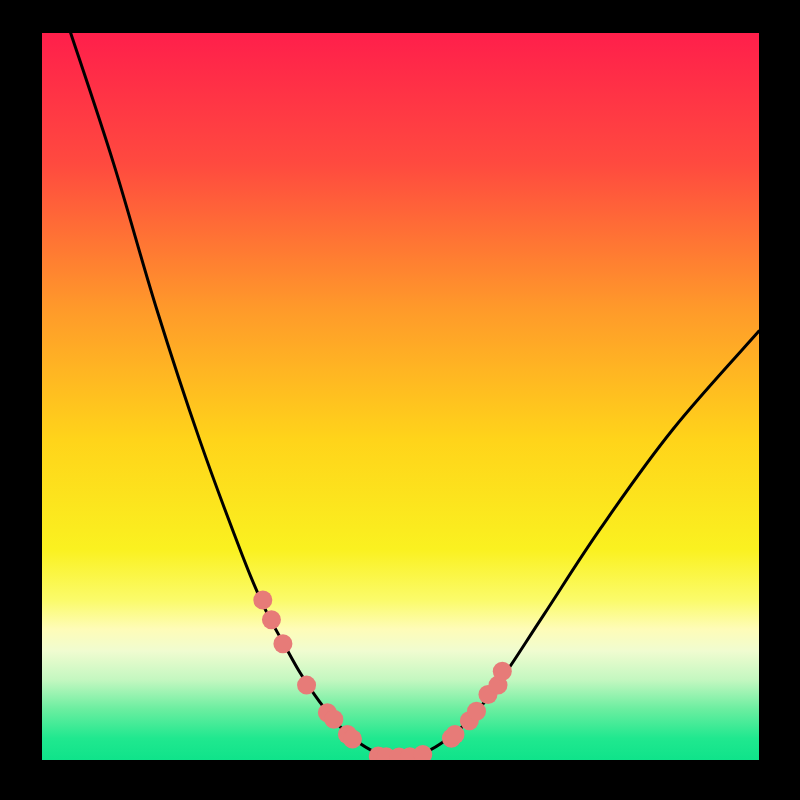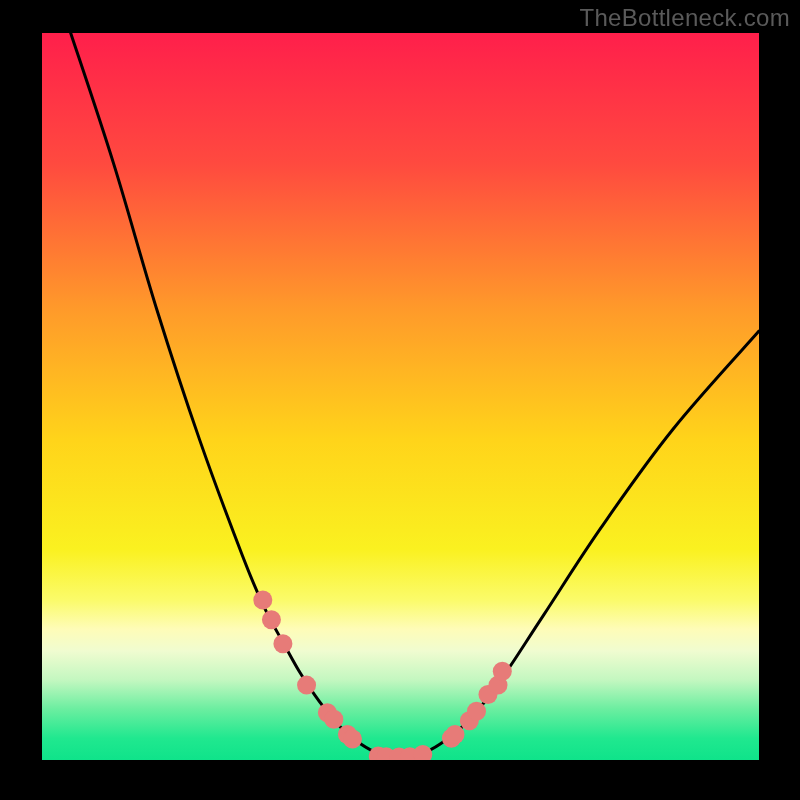--- a/index.html
+++ b/index.html
@@ -64,14 +64,13 @@
         <ellipse cx="57.10000000000001" cy="97" rx="1.3249651324965133" ry="1.3067400275103165" fill="#e77b78"></ellipse>
         <ellipse cx="57.60000000000001" cy="96.5" rx="1.3249651324965133" ry="1.3067400275103165" fill="#e77b78"></ellipse>
         <ellipse cx="59.599999999999994" cy="94.6" rx="1.3249651324965133" ry="1.3067400275103165" fill="#e77b78"></ellipse>
         <ellipse cx="60.6" cy="93.3" rx="1.3249651324965133" ry="1.3067400275103165" fill="#e77b78"></ellipse>
         <ellipse cx="62.2" cy="91" rx="1.3249651324965133" ry="1.3067400275103165" fill="#e77b78"></ellipse>
         <ellipse cx="63.6" cy="89.7" rx="1.3249651324965133" ry="1.3067400275103165" fill="#e77b78"></ellipse>
         <ellipse cx="64.2" cy="87.8" rx="1.3249651324965133" ry="1.3067400275103165" fill="#e77b78"></ellipse>
       </svg>
   </div>
 
-  <div class="watermark" id="watermark" style="right: 10px; top: 4px;">TheBottleneck.com</div>
 </div>
 
 </body></html>

